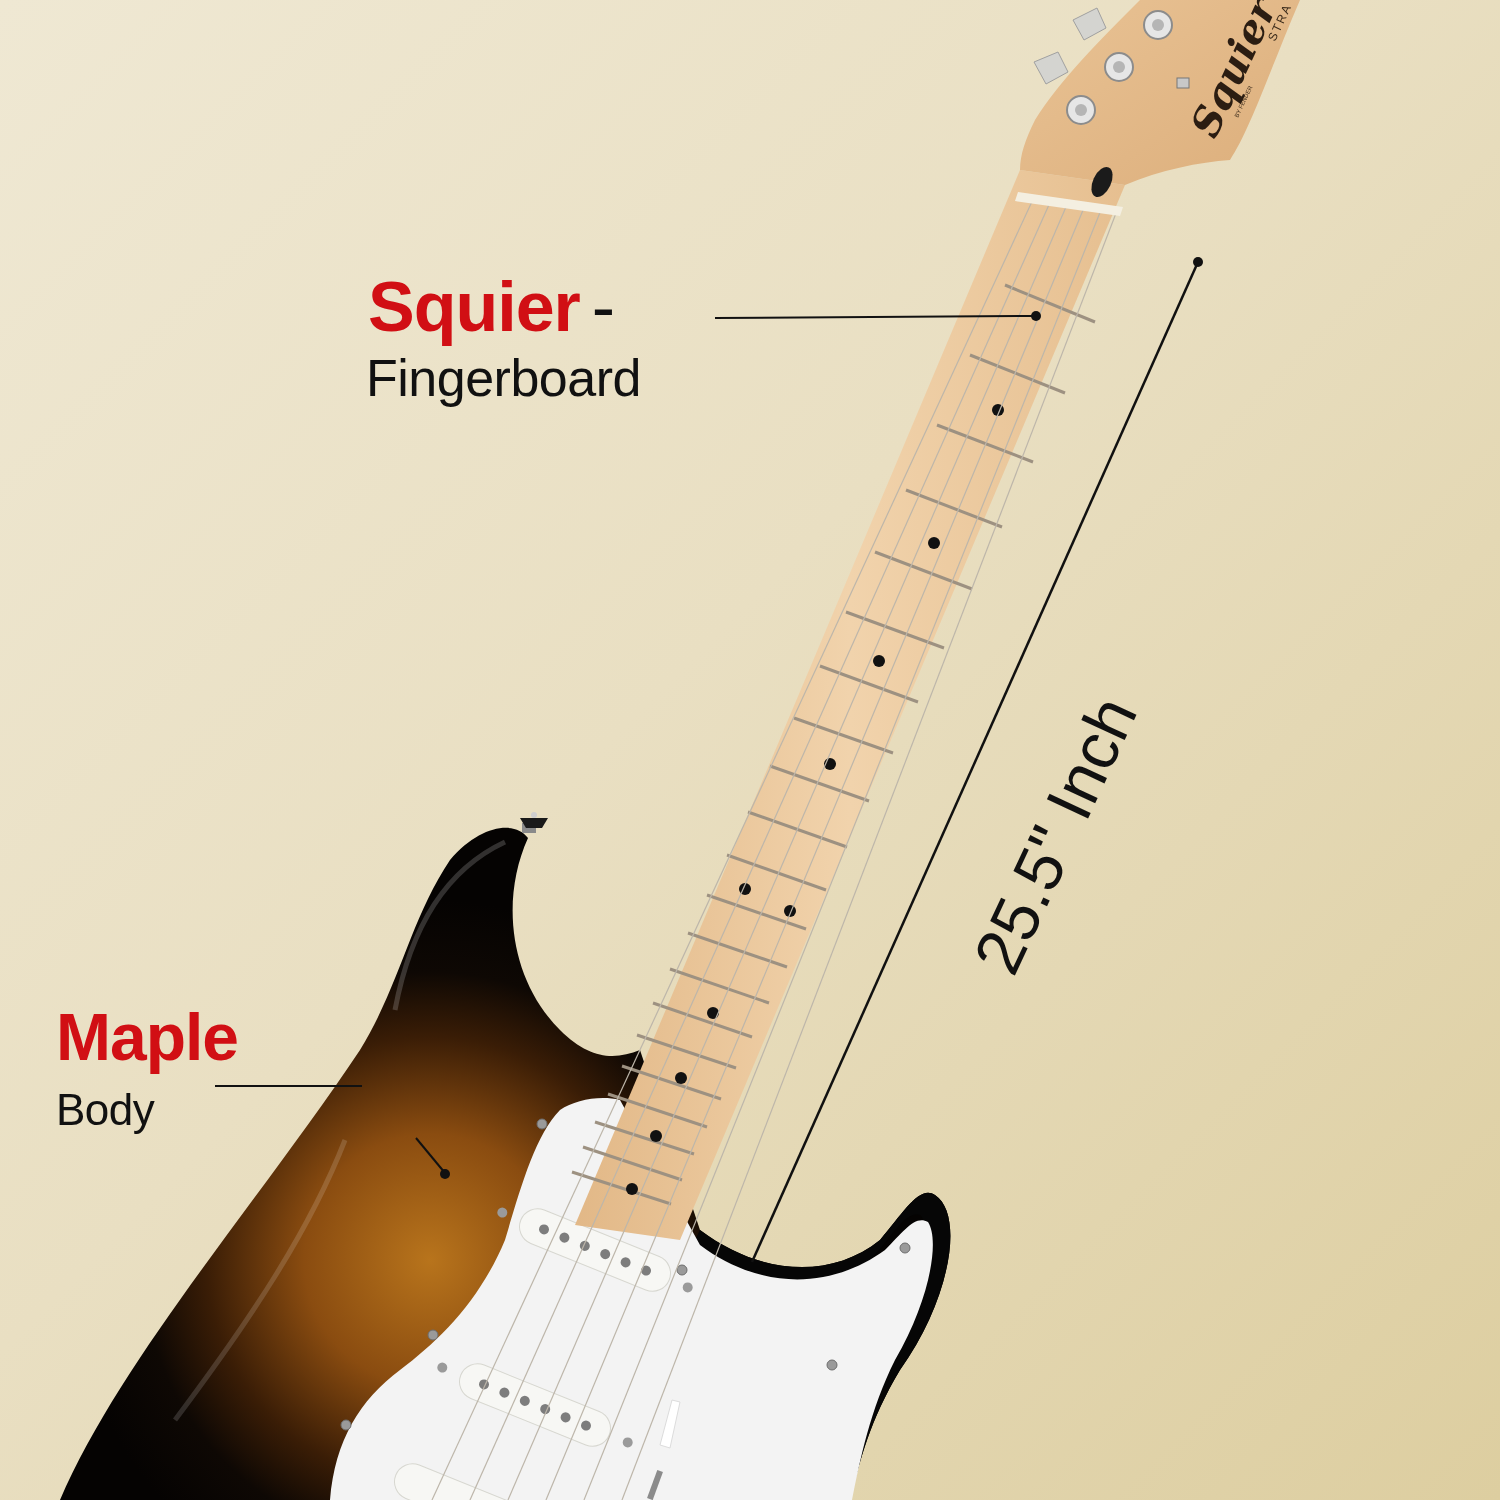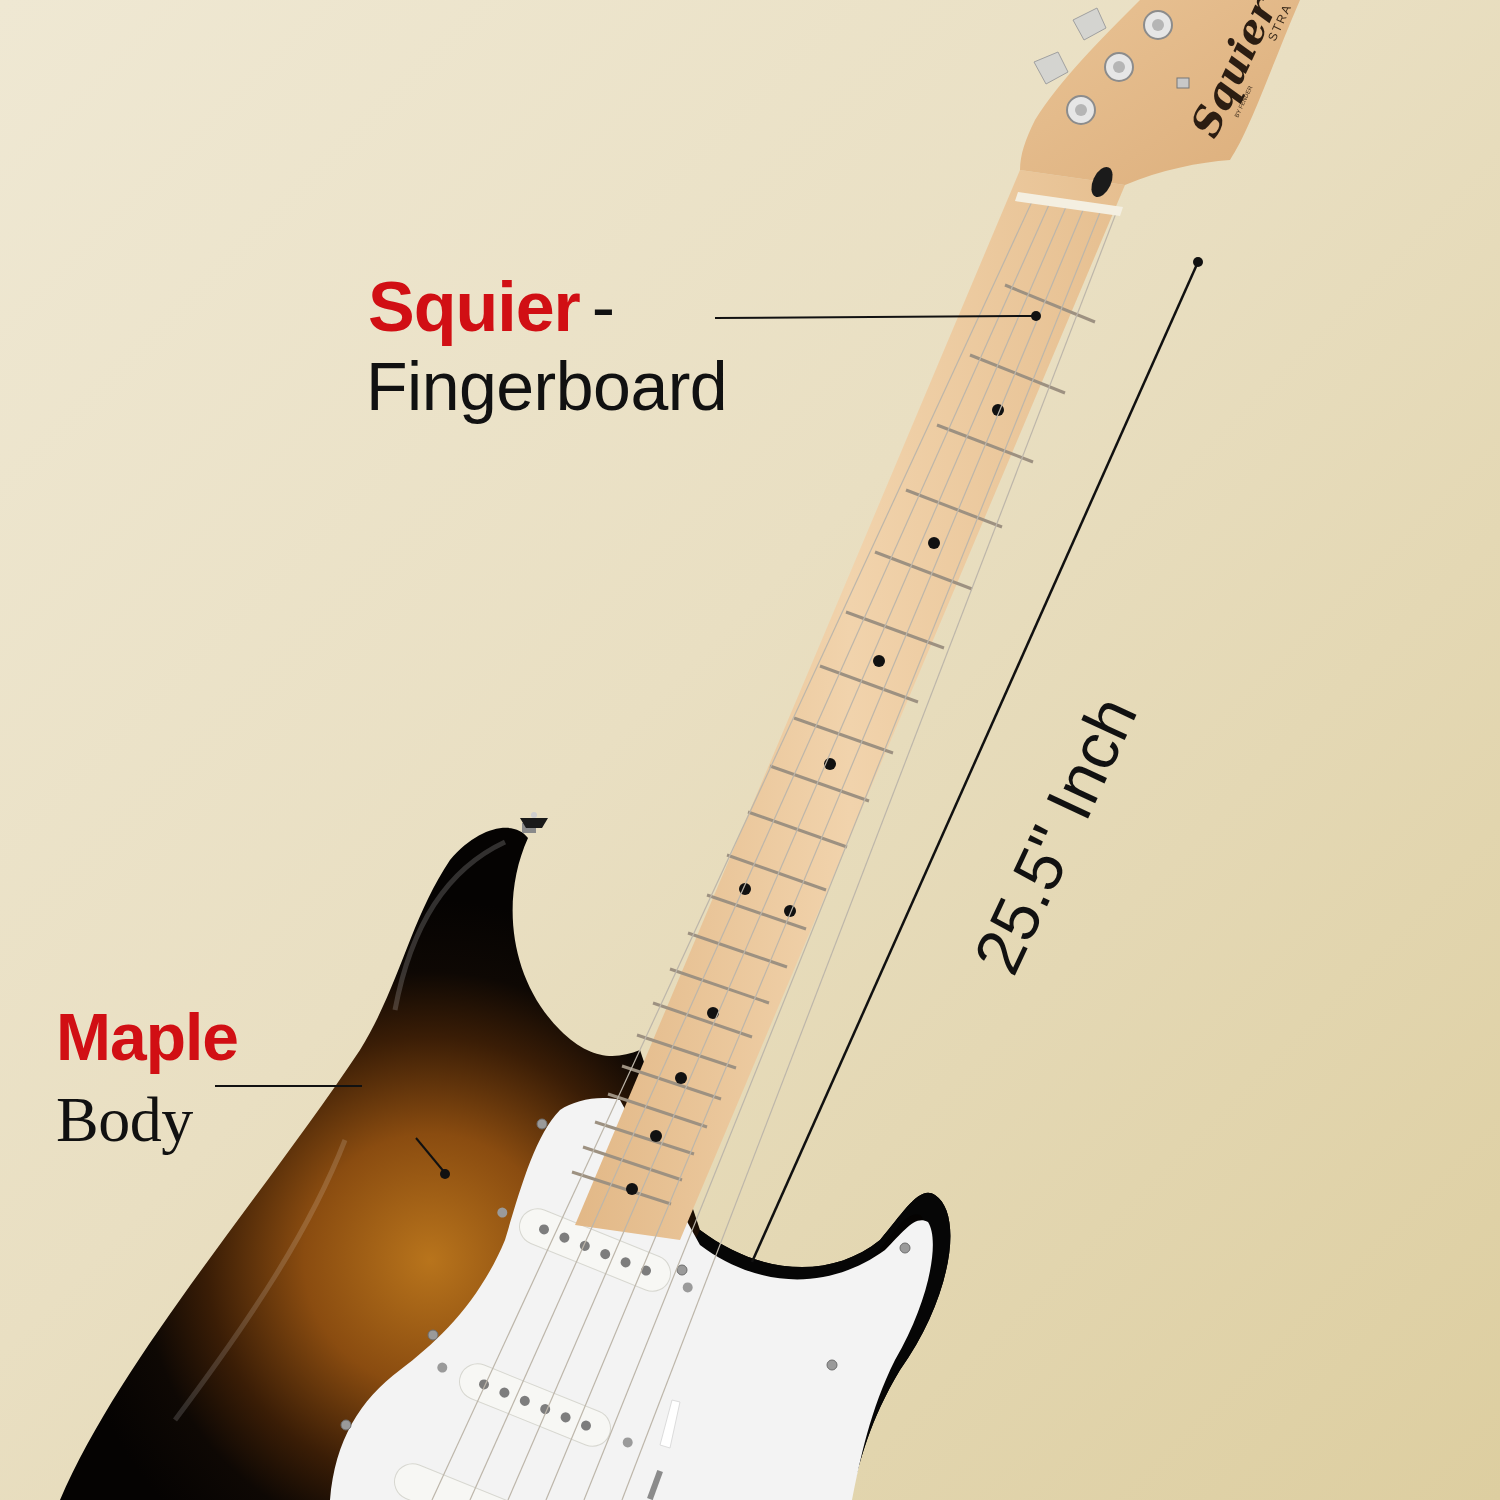--- a/index.html
+++ b/index.html
@@ -6,23 +6,23 @@
   body { width: 1500px; height: 1500px; overflow: hidden; position: relative;
          font-family: "Liberation Sans", "DejaVu Sans", sans-serif; }
   .bg { position: absolute; inset: 0;
         background: linear-gradient(135deg, #efe8d3 0%, #e9dfc2 45%, #ddcea0 100%); }
   svg.scene { position: absolute; left: 0; top: 0; }
   .label { position: absolute; line-height: 1; white-space: nowrap; }
   .accent { color: #d10f14; font-weight: bold; }
   .dark { color: #111111; }
   #maple-label { left: 368px; top: 272px; font-size: 70px; letter-spacing: -1px; }
   #maple-sep { font-weight: normal; color: #111; margin-left: 12px; }
-  #fingerboard-label { left: 366px; top: 352px; font-size: 68px; letter-spacing: -0.5px; }
+  #fingerboard-label { left: 366px; top: 352px; font-size: 52px; letter-spacing: -0.5px; }
   #poplar-label { left: 56px; top: 1004px; font-size: 66px; letter-spacing: -1px; }
-  #body-label { left: 56px; top: 1088px; font-size: 64px; letter-spacing: -0.5px; font-family: Liberation Serif, serif; }
+  #body-label { left: 56px; top: 1088px; font-size: 44px; letter-spacing: -0.5px; }
   #scale-label { position: absolute; left: 1055px; top: 835px; font-size: 66px;
                  transform: translate(-50%, -50%) rotate(-65deg); white-space: nowrap; color: #111; }
 </style>
 </head>
 <body>
 
 <div class="bg"></div>
 
 <svg class="scene" width="1500" height="1500" viewBox="0 0 1500 1500">
   <defs>

